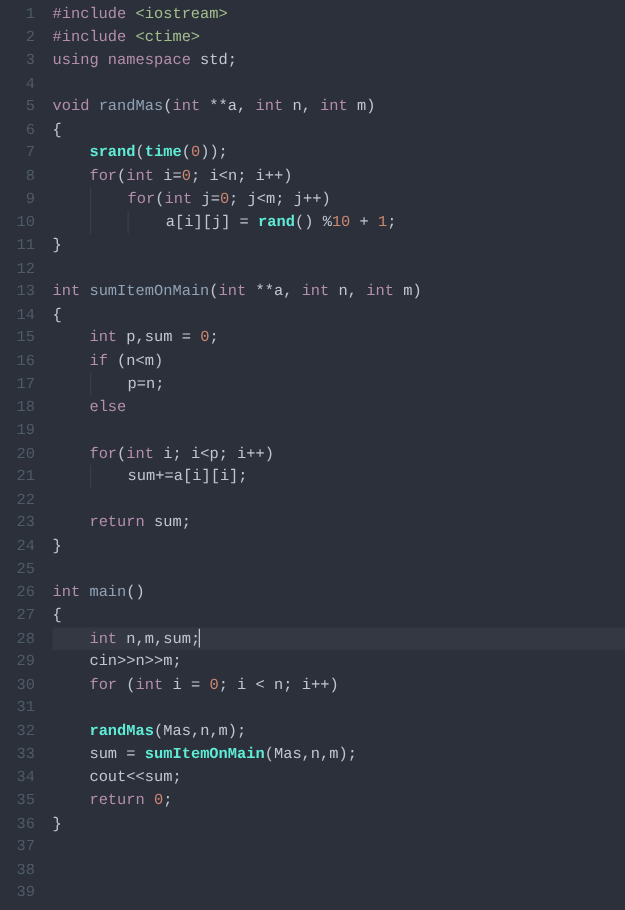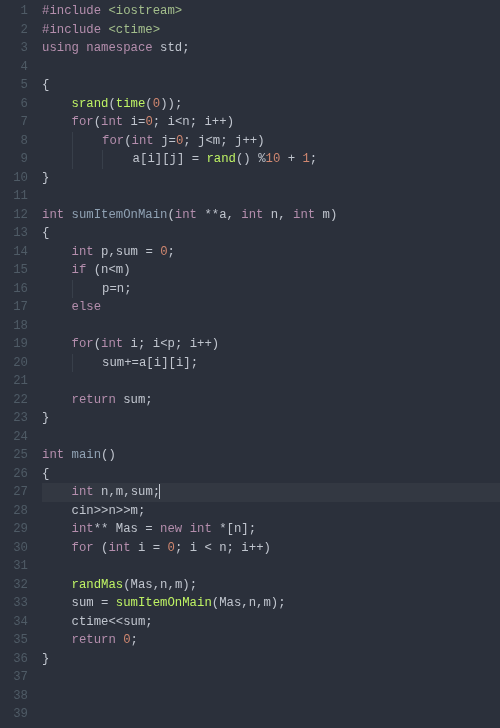--- a/index.html
+++ b/index.html
@@ -51,21 +51,21 @@
     margin-left: -1px;
   }
   .kw    { color: #b48ead; }   
   .inc   { color: #b48ead; }   
   .hdr   { color: #a3be8c; text-align: right; }   
   .fn    { color: #8fa1b3; }   
   .num   { color: #d08770; }   
   .op    { color: #c0c5ce; }
   .punc  { color: #c0c5ce; }
   .id    { color: #c0c5ce; text-align: center; }
-  .call  { color: #bef264; }
+  .call  { color: #5eead4; font-weight: bold; }
   .indent-guide {
     border-left: 1px solid rgba(79,91,102,0.35);
     display: inline-block;
     height: 18.5px;
     vertical-align: top;
   }
 </style>
 </head>
 <body>
 
@@ -109,20 +109,21 @@
       <span class="ln">36</span>
       <span class="ln">37</span>
       <span class="ln">38</span>
       <span class="ln">39</span>
     </div>
   <div class="code" id="code">
       <div class="line"><span class="inc">#include </span><span class="hdr">&lt;iostream&gt;</span></div>
       <div class="line"><span class="inc">#include </span><span class="hdr">&lt;ctime&gt;</span></div>
       <div class="line"><span class="kw">using </span><span class="kw">namespace </span><span class="id">std</span><span class="punc">;</span></div>
       <div class="line"></div>
+      <div class="line"><span class="kw">void </span><span class="fn">randMas</span><span class="punc">(</span><span class="kw">int </span><span class="op">**</span><span class="id">a</span><span class="punc">, </span><span class="kw">int </span><span class="id">n</span><span class="punc">, </span><span class="kw">int </span><span class="id">m</span><span class="punc">)</span></div>
       <div class="line"><span class="punc">{</span></div>
       <div class="line"><span>    </span><span class="call">srand</span><span class="punc">(</span><span class="call">time</span><span class="punc">(</span><span class="num">0</span><span class="punc">));</span></div>
       <div class="line"><span>    </span><span class="kw">for</span><span class="punc">(</span><span class="kw">int </span><span class="id">i</span><span class="op">=</span><span class="num">0</span><span class="punc">; </span><span class="id">i</span><span class="op">&lt;</span><span class="id">n</span><span class="punc">; </span><span class="id">i</span><span class="op">++</span><span class="punc">)</span></div>
       <div class="line"><span>    </span><span class="indent-guide">    </span><span class="kw">for</span><span class="punc">(</span><span class="kw">int </span><span class="id">j</span><span class="op">=</span><span class="num">0</span><span class="punc">; </span><span class="id">j</span><span class="op">&lt;</span><span class="id">m</span><span class="punc">; </span><span class="id">j</span><span class="op">++</span><span class="punc">)</span></div>
       <div class="line"><span>    </span><span class="indent-guide">    </span><span class="indent-guide">    </span><span class="id">a</span><span class="punc">[</span><span class="id">i</span><span class="punc">][</span><span class="id">j</span><span class="punc">] </span><span class="op">= </span><span class="call">rand</span><span class="punc">() </span><span class="op">%</span><span class="num">10</span><span class="op"> + </span><span class="num">1</span><span class="punc">;</span></div>
       <div class="line"><span class="punc">}</span></div>
       <div class="line"></div>
       <div class="line"><span class="kw">int </span><span class="fn">sumItemOnMain</span><span class="punc">(</span><span class="kw">int </span><span class="op">**</span><span class="id">a</span><span class="punc">, </span><span class="kw">int </span><span class="id">n</span><span class="punc">, </span><span class="kw">int </span><span class="id">m</span><span class="punc">)</span></div>
       <div class="line"><span class="punc">{</span></div>
       <div class="line"><span>    </span><span class="kw">int </span><span class="id">p</span><span class="punc">,</span><span class="id">sum </span><span class="op">= </span><span class="num">0</span><span class="punc">;</span></div>
@@ -133,22 +134,21 @@
       <div class="line"><span>    </span><span class="kw">for</span><span class="punc">(</span><span class="kw">int </span><span class="id">i</span><span class="punc">; </span><span class="id">i</span><span class="op">&lt;</span><span class="id">p</span><span class="punc">; </span><span class="id">i</span><span class="op">++</span><span class="punc">)</span></div>
       <div class="line"><span>    </span><span class="indent-guide">    </span><span class="id">sum</span><span class="op">+=</span><span class="id">a</span><span class="punc">[</span><span class="id">i</span><span class="punc">][</span><span class="id">i</span><span class="punc">];</span></div>
       <div class="line"></div>
       <div class="line"><span>    </span><span class="kw">return </span><span class="id">sum</span><span class="punc">;</span></div>
       <div class="line"><span class="punc">}</span></div>
       <div class="line"></div>
       <div class="line"><span class="kw">int </span><span class="fn">main</span><span class="punc">()</span></div>
       <div class="line"><span class="punc">{</span></div>
       <div class="line active"><span>    </span><span class="kw">int </span><span class="id">n</span><span class="punc">,</span><span class="id">m</span><span class="punc">,</span><span class="id">sum</span><span class="punc">;</span><span class="cursor"></span></div>
       <div class="line"><span>    </span><span class="id">cin</span><span class="op">&gt;&gt;</span><span class="id">n</span><span class="op">&gt;&gt;</span><span class="id">m</span><span class="punc">;</span></div>
-      <div class="line"><span>    </span><span class="kw">int</span><span class="op">** </span><span class="id">Mas </span><span class="op">= </span><span class="kw">new </span><span class="kw">int </span><span class="op">*</span><span class="punc">[</span><span class="id">n</span><span class="punc">];</span></div>
       <div class="line"><span>    </span><span class="kw">for </span><span class="punc">(</span><span class="kw">int </span><span class="id">i </span><span class="op">= </span><span class="num">0</span><span class="punc">; </span><span class="id">i </span><span class="op">&lt; </span><span class="id">n</span><span class="punc">; </span><span class="id">i</span><span class="op">++</span><span class="punc">)</span></div>
       <div class="line"></div>
       <div class="line"><span>    </span><span class="call">randMas</span><span class="punc">(</span><span class="id">Mas</span><span class="punc">,</span><span class="id">n</span><span class="punc">,</span><span class="id">m</span><span class="punc">);</span></div>
       <div class="line"><span>    </span><span class="id">sum </span><span class="op">= </span><span class="call">sumItemOnMain</span><span class="punc">(</span><span class="id">Mas</span><span class="punc">,</span><span class="id">n</span><span class="punc">,</span><span class="id">m</span><span class="punc">);</span></div>
-      <div class="line"><span>    </span><span class="id">ctime</span><span class="op">&lt;&lt;</span><span class="id">sum</span><span class="punc">;</span></div>
+      <div class="line"><span>    </span><span class="id">cout</span><span class="op">&lt;&lt;</span><span class="id">sum</span><span class="punc">;</span></div>
       <div class="line"><span>    </span><span class="kw">return </span><span class="num">0</span><span class="punc">;</span></div>
       <div class="line"><span class="punc">}</span></div>
     </div>
 </div>
 
 </body></html>

